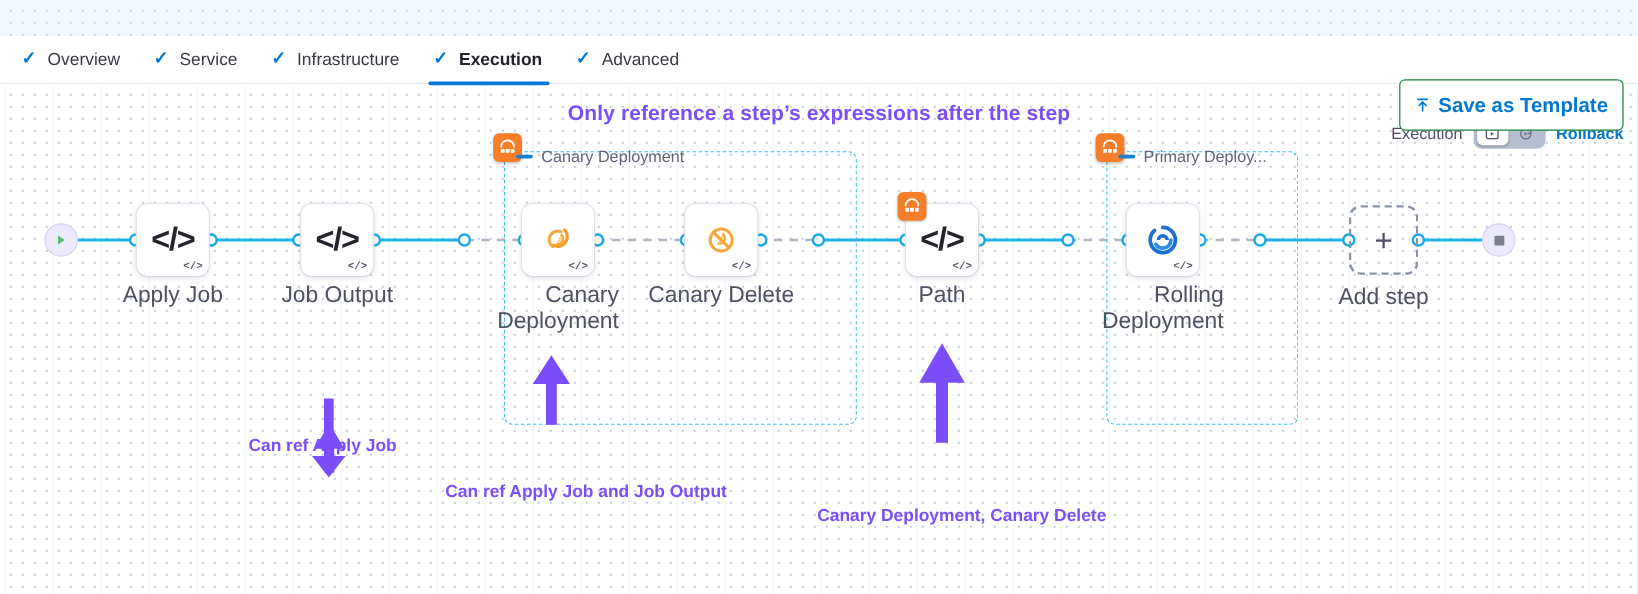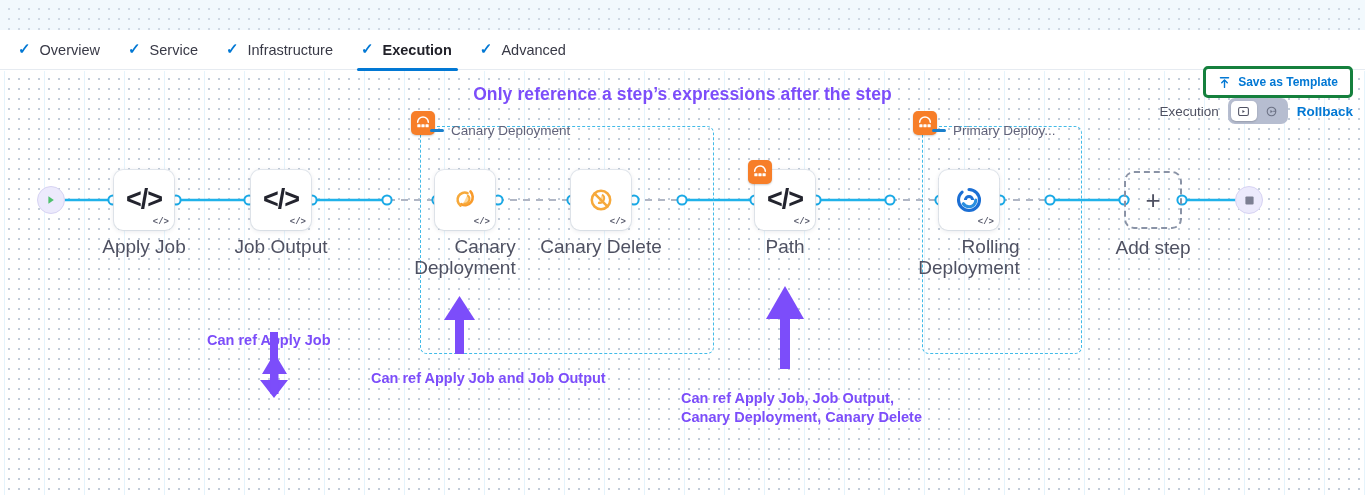--- a/index.html
+++ b/index.html
@@ -48,25 +48,25 @@
     display:inline-block; transform:translateY(-1px);
   }
   .tab.active{ font-weight:700; color:#22222a; }
   .tab.active::after{
     content:""; position:absolute; left:0; right:18px; bottom:-1px;
     height:3px; background:#0278d4; border-radius:2px;
   }
 
   .save-btn{
     position:absolute; right:12px; top:36px;
-    height:32px; padding:0 12px;
+    height:43px; padding:0 12px;
     display:flex; align-items:center; gap:7px;
-    border:3px solid #15803d; border-radius:5px;
+    border:1px solid #15803d; border-radius:5px;
     background:#ffffff; color:#0278d4;
-    font-size:12px; font-weight:700; cursor:pointer;
+    font-size:17px; font-weight:700; cursor:pointer;
     font-family:"Liberation Sans", sans-serif;
   }
   .save-btn svg{ display:block; }
 
   
   .canvas{
     position:absolute; left:0; top:71px; width:1365px; height:424px;
     background:#ffffff;
     background-image:
       repeating-linear-gradient(to right, rgba(210,235,250,.55) 0 1px, transparent 1px 40px),
@@ -172,21 +172,21 @@
     position:absolute; top:-10px; left:-7px;
     width:24px; height:24px; border-radius:5px; background:#f77e28;
     display:flex; align-items:center; justify-content:center;
     box-shadow:0 1px 2px rgba(0,0,0,.2);
     z-index:3;
   }
 
   .ann{
     position:absolute;
     font-size:14.5px; font-weight:700; color:#7c4dfa;
-    line-height:19px; white-space:nowrap;
+    line-height:19px; white-space:nowrap;margin-top:32px;
   }
 </style>
 </head>
 <body>
 
 <div class="top-strip"></div>
 
 <div class="tabbar">
   <div class="tabs">
     <div class="tab">
@@ -435,18 +435,17 @@
         <rect x="780" y="240" width="10" height="58"></rect>
         <polygon points="785,215 766,248 804,248"></polygon>
       </g>
     </svg>
 
     <div class="ann" style="left:207px; top:260px;">Can ref Apply Job</div>
 
     <div class="ann" style="left:371px; top:298px;">Can ref Apply Job and Job Output</div>
 
     <div class="ann" style="left:681px; top:318px;">
-      <div>Can ref Apply Job, Job Output,</div>
       <div>Canary Deployment, Canary Delete</div>
     </div>
 
   </div>
 </div>
 
 </body></html>

